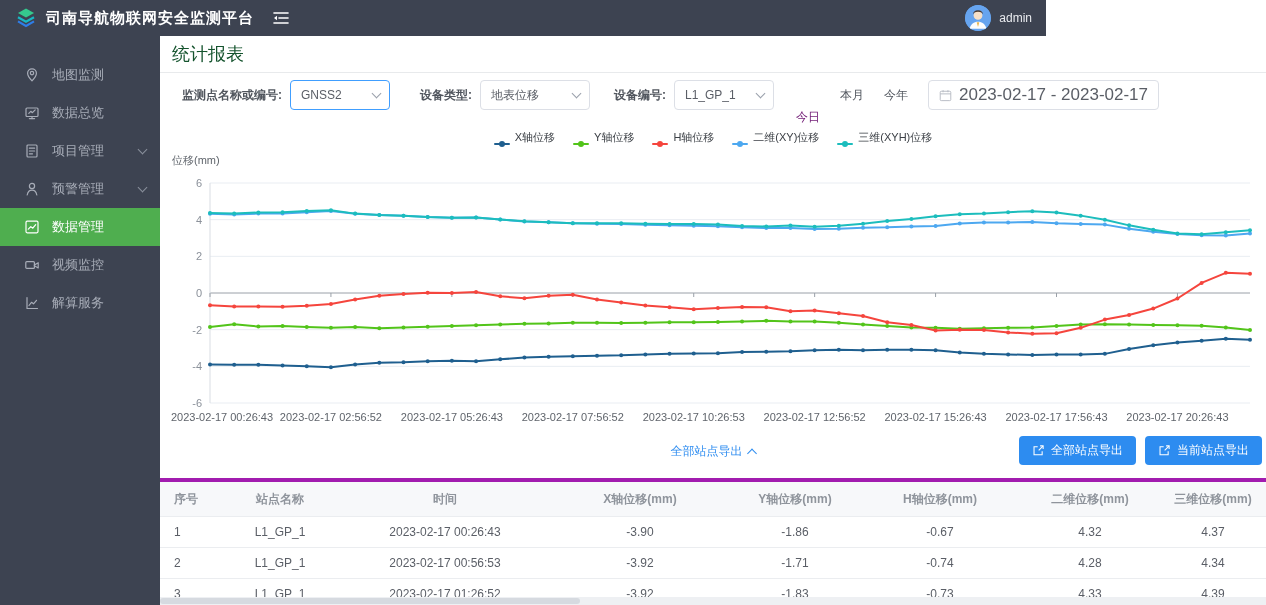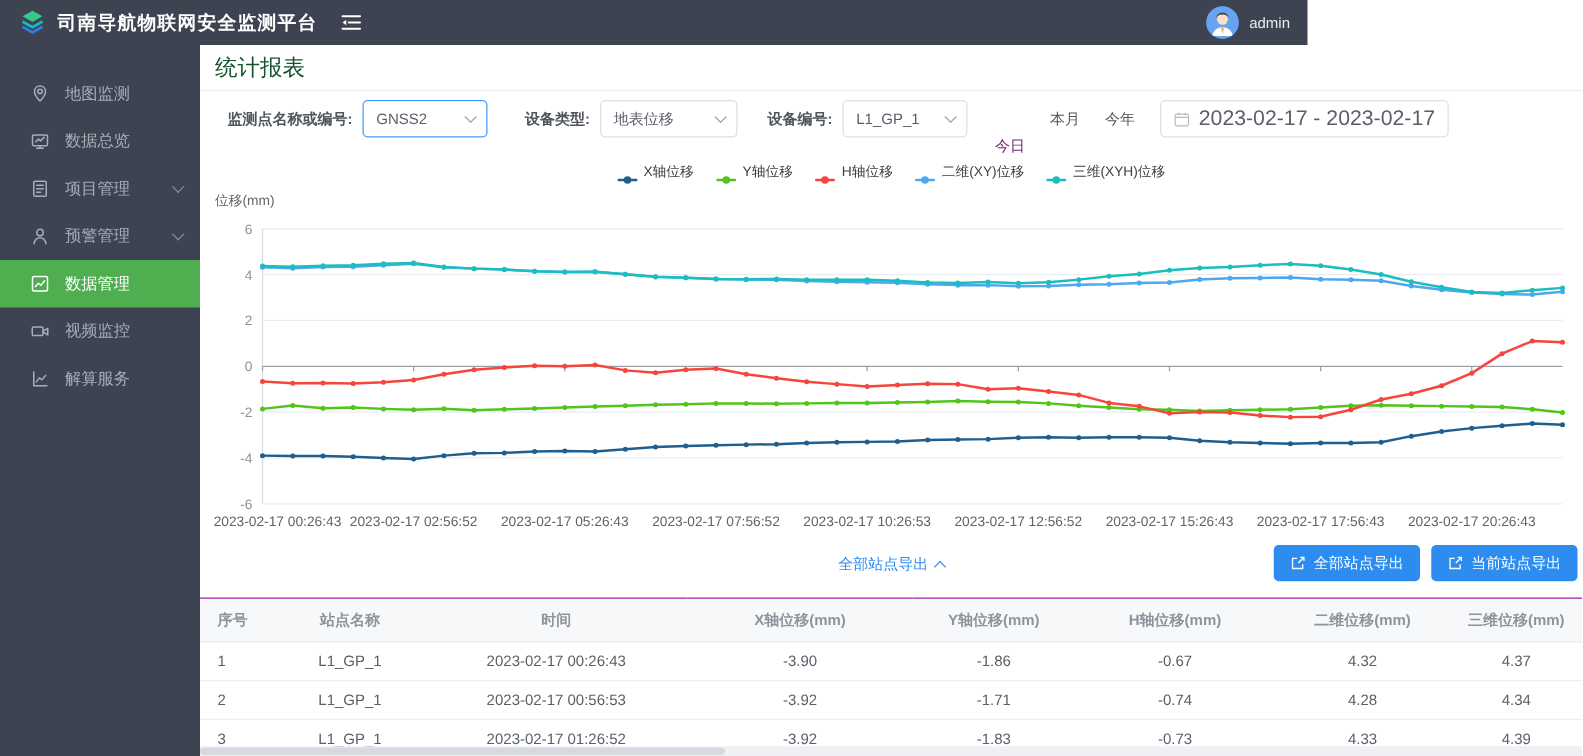--- a/index.html
+++ b/index.html
@@ -61,21 +61,21 @@
     color:#2d8cf0;font-size:12px;cursor:pointer;white-space:nowrap;}
   .collapse-link .caret{border-color:#2d8cf0;margin-left:6px;}
   .export-btns{position:absolute;right:4px;top:6px;display:flex;}
   .btn{height:29px;background:#2d8cf0;border:none;border-radius:4px;color:#fff;font-size:12px;
     display:flex;align-items:center;padding:0 13px;margin-left:9px;cursor:pointer;}
   .btn svg{width:13px;height:13px;margin-right:6px;}
   
   .table-wrap{position:absolute;left:0;top:442px;width:1106px;}
   table{border-collapse:collapse;table-layout:fixed;width:1106px;}
   th{background:#f7f8fa;color:#8f949c;font-weight:bold;font-size:12px;height:32px;
-     border-top:1px solid #a21caf;border-bottom:1px solid #ebedf0;text-align:center;}
+     border-top:4px solid #a21caf;border-bottom:1px solid #ebedf0;text-align:center;}
   td{font-size:12px;color:#5a5e66;height:28px;text-align:center;border-bottom:1px solid #ebedf0;}
   th:first-child,td:first-child{text-align:left;padding-left:14px;}
   
   .hscroll{position:absolute;left:0;top:561px;width:1106px;height:8px;background:#eef0f3;}
   .hscroll .thumb{position:absolute;left:0;top:1px;width:420px;height:6px;border-radius:3px;background:#d6dae0;}
 </style>
 </head>
 <body>
 
 <div class="header">

